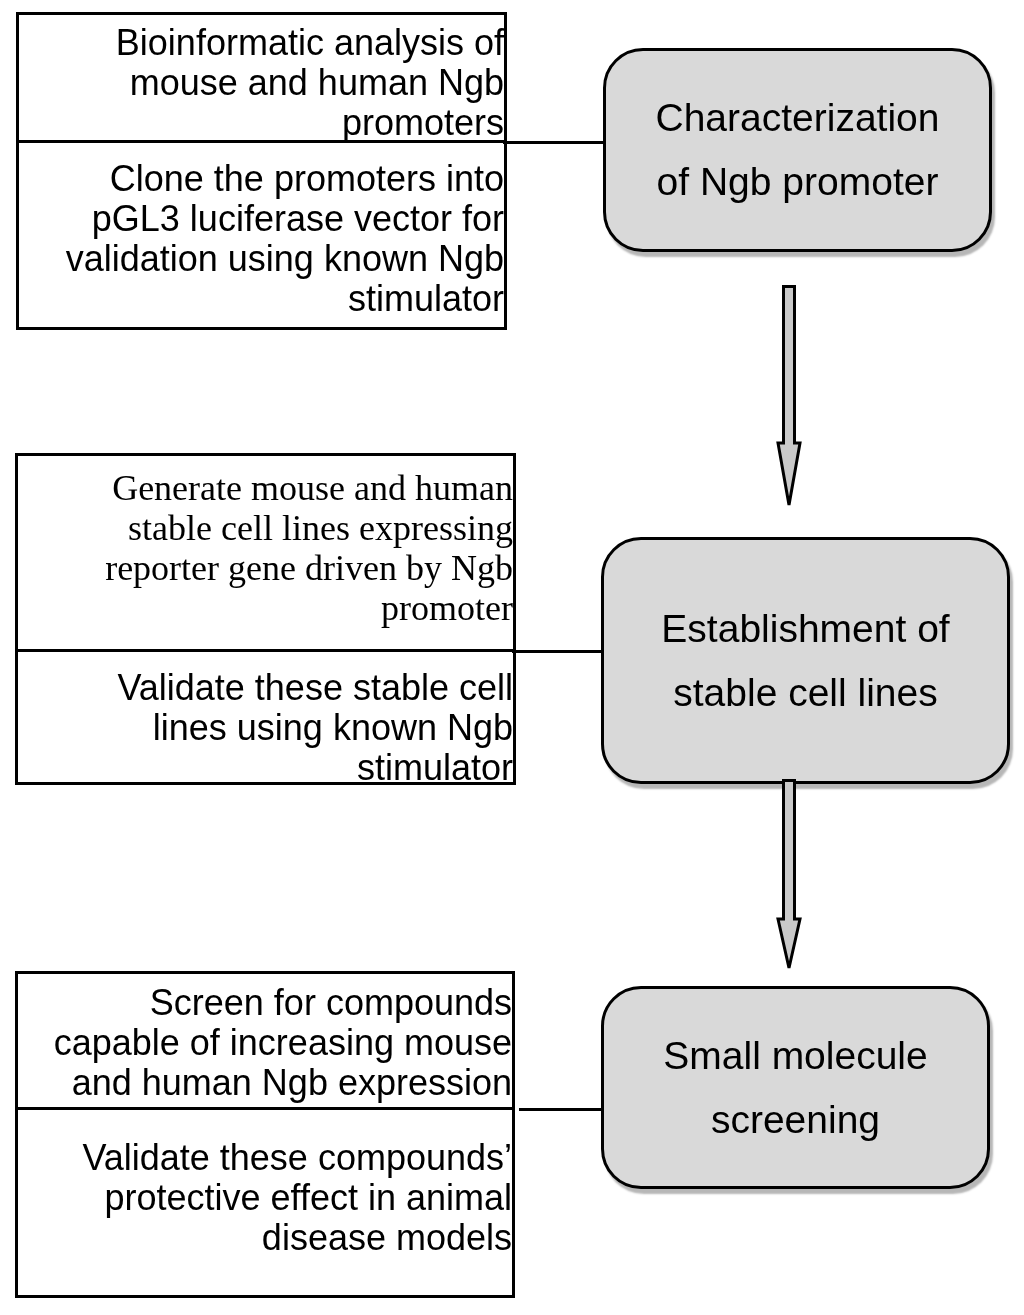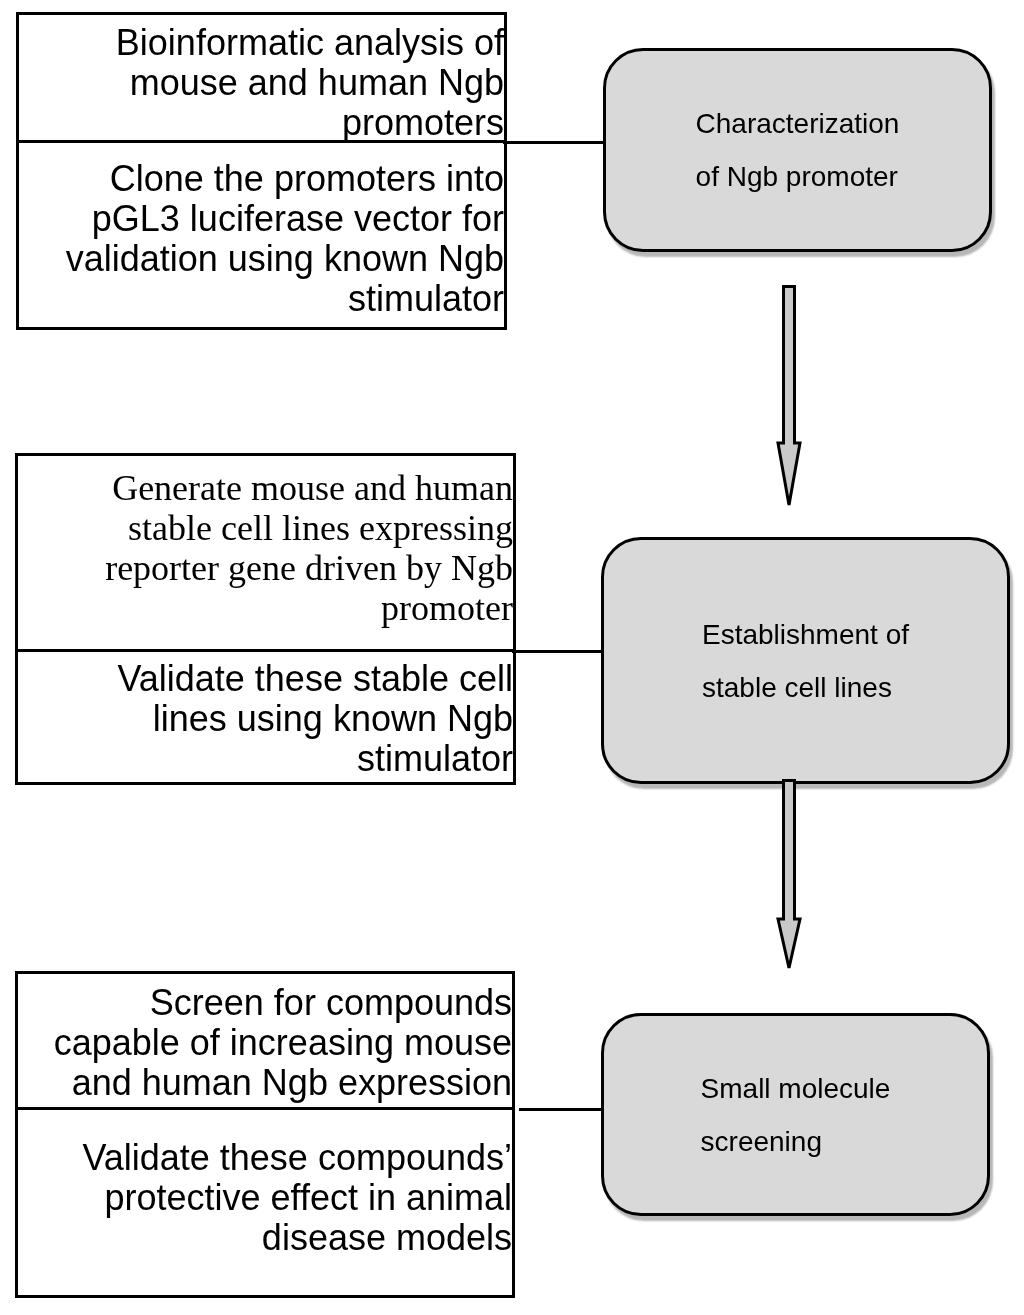--- a/index.html
+++ b/index.html
@@ -38,21 +38,21 @@
     text-align: right;
     font-size: 36px;
     line-height: 40px;
     white-space: pre-line;
     overflow: hidden;
   }
   .task-cell.top { border-bottom: 3px solid var(--line); }
   .tb1 .top    { height: 128px; padding-top: 8px; }
   .tb1 .bottom { flex: 1;       padding-top: 16px; margin-left: 8px; }
   .tb2 .top    { height: 196px; padding-top: 12px; font-family: Liberation Serif, serif; }
-  .tb2 .bottom { flex: 1;       padding-top: 7px; }
+  .tb2 .bottom { flex: 1;       padding-top: 16px; }
   .tb3 .top    { height: 136px; padding-top: 9px; }
   .tb3 .bottom { flex: 1;       padding-top: 28px; }
 
   
   .connector {
     position: absolute;
     height: 3px;
     background: var(--line);
   }
   .cn1 { left: 503px; top: 141px;  width: 102px; }
@@ -65,25 +65,25 @@
     background: var(--stage-fill);
     border: 3px solid var(--line);
     border-radius: 40px;
     box-shadow: 3px 5px 2px #b7b7b7;
     display: flex;
     align-items: center;
     justify-content: center;
   }
   .sb1 { left: 603px; top: 48px;   width: 389px; height: 204px; }
   .sb2 { left: 601px; top: 537px;  width: 409px; height: 247px; }
-  .sb3 { left: 601px; top: 1013px; width: 389px; height: 203px; }
+  .sb3 { left: 601px; top: 986px; width: 389px; height: 203px; }
   .stage-label {
-    text-align: left;
-    font-size: 28px;
-    line-height: 53px;
+    text-align: center;
+    font-size: 39px;
+    line-height: 64px;
     white-space: pre-line;
   }
 
   
   .arrow { position: absolute; display: block; }
   .a1 { left: 772px; top: 285px; }
   .a2 { left: 772px; top: 779px; }
   .arrow polygon {
     fill: var(--arrow-fill);
     stroke: var(--line);

